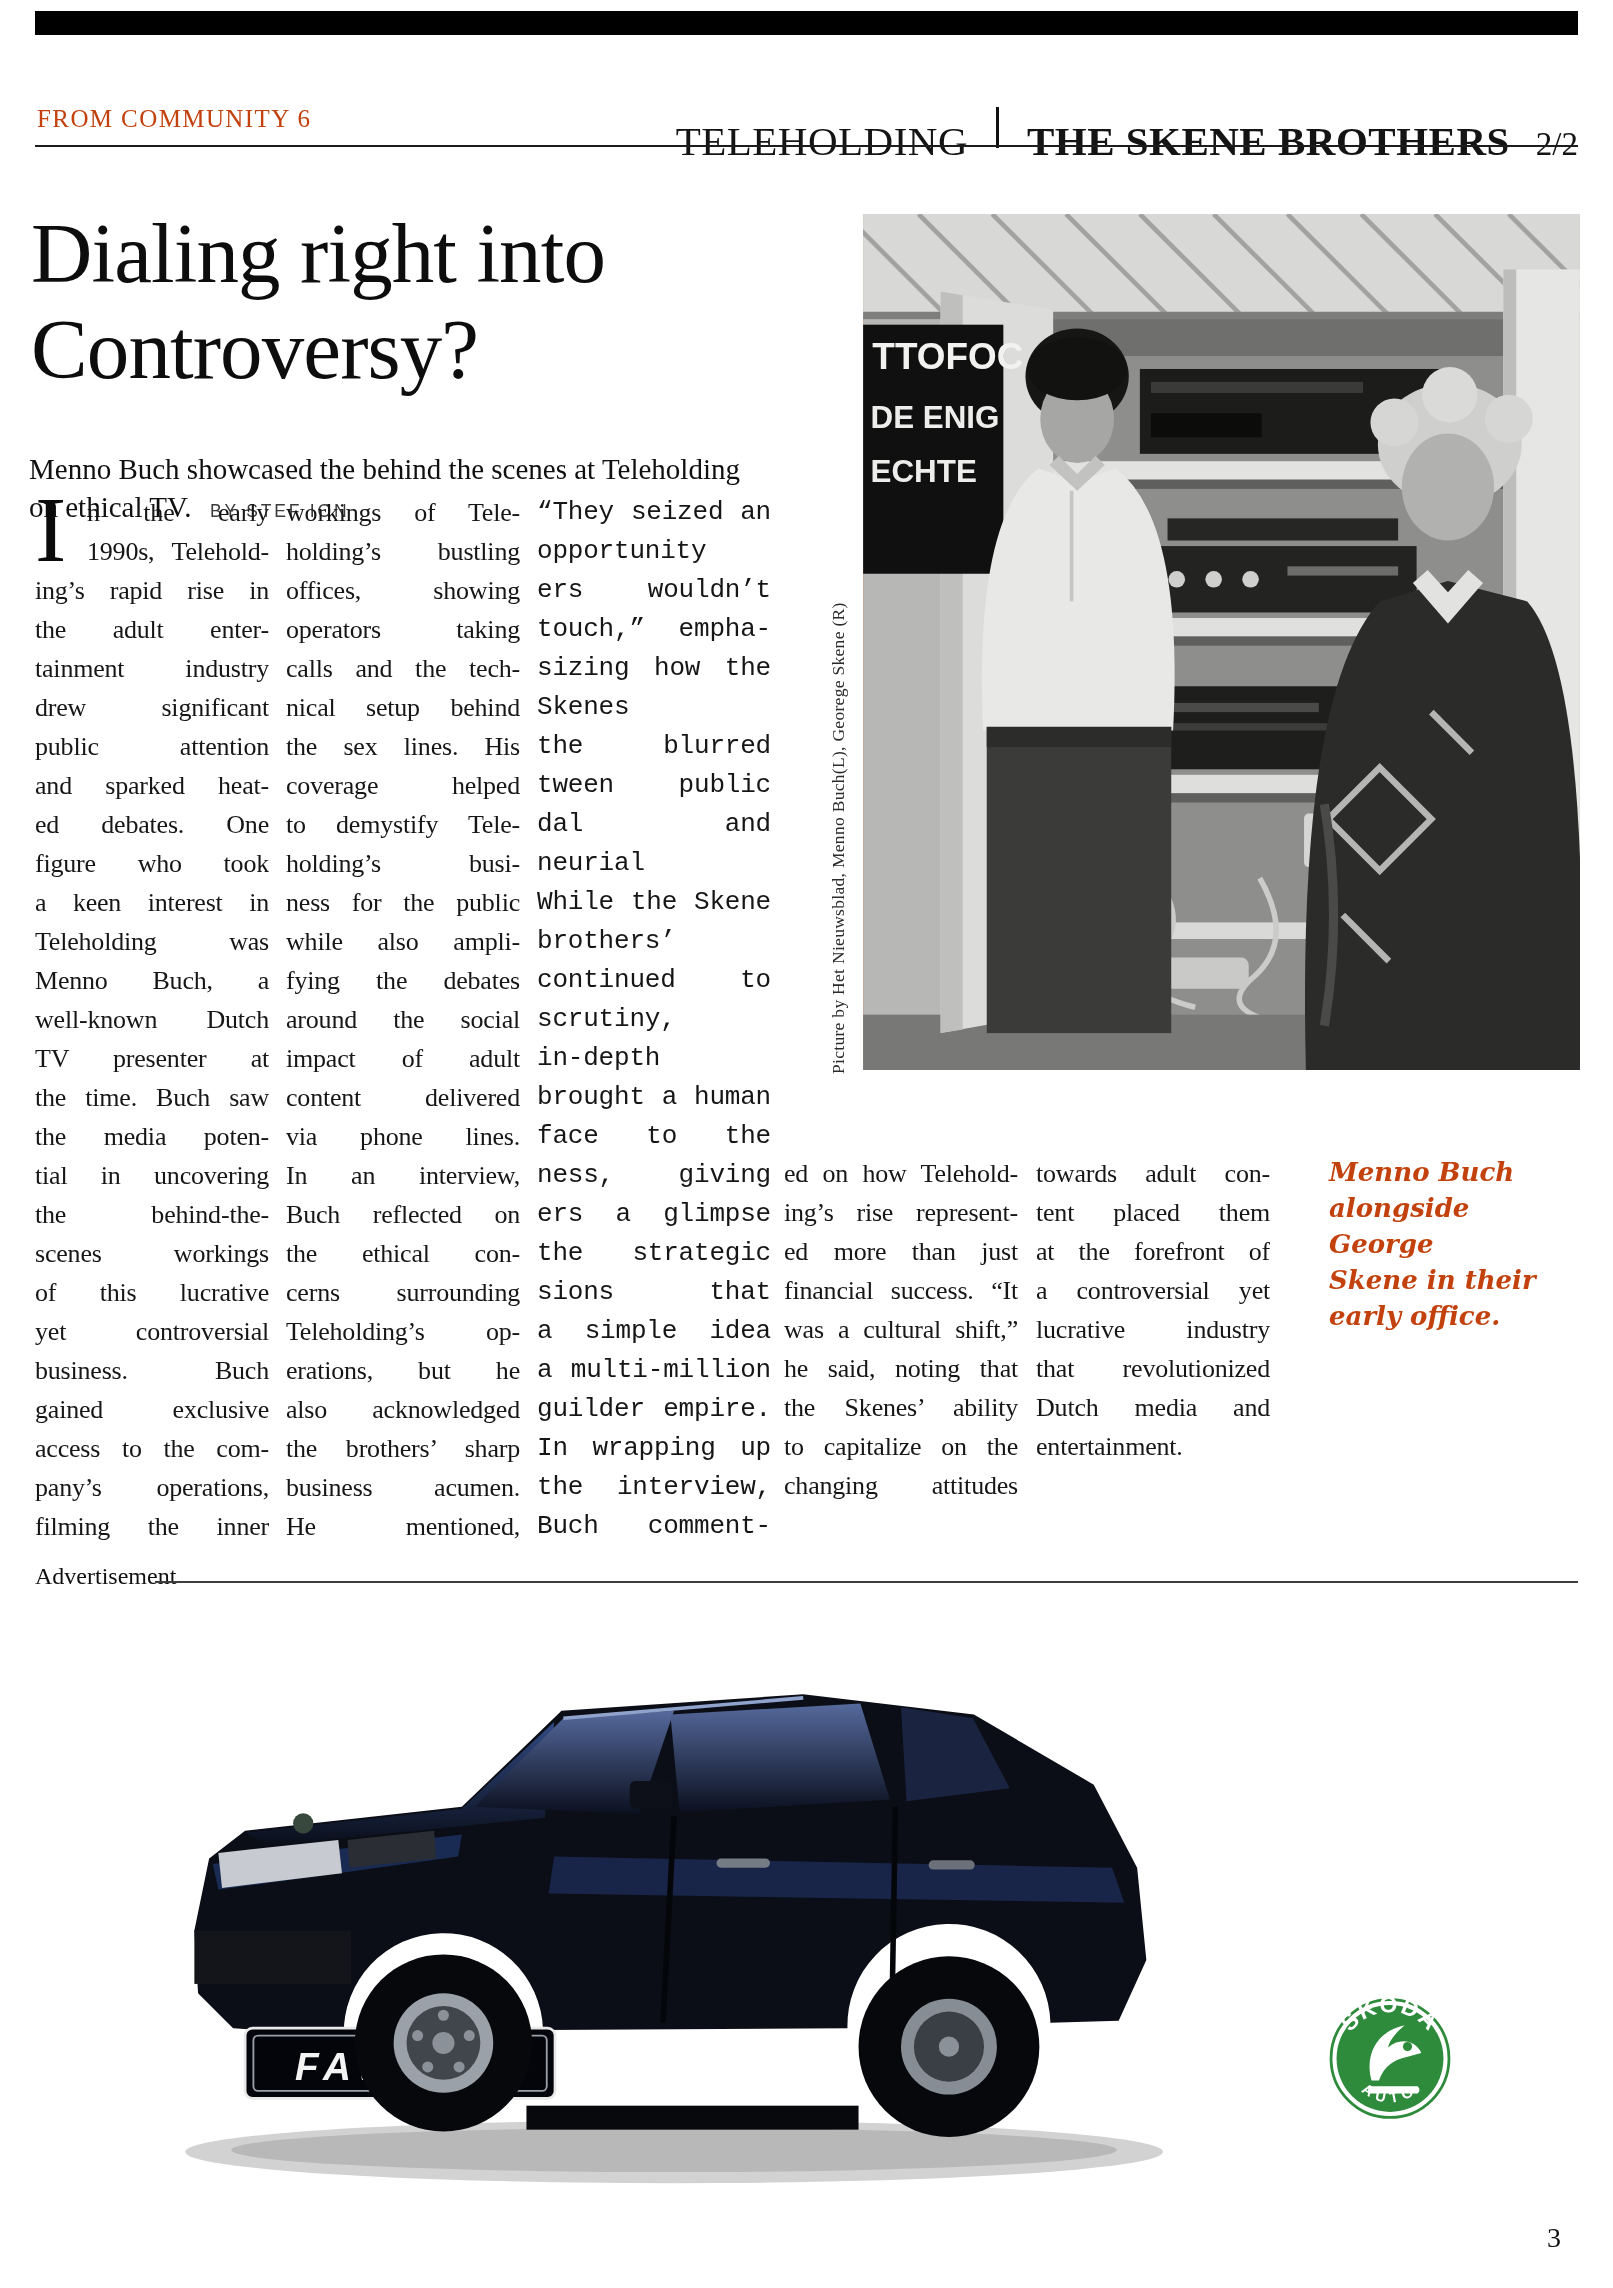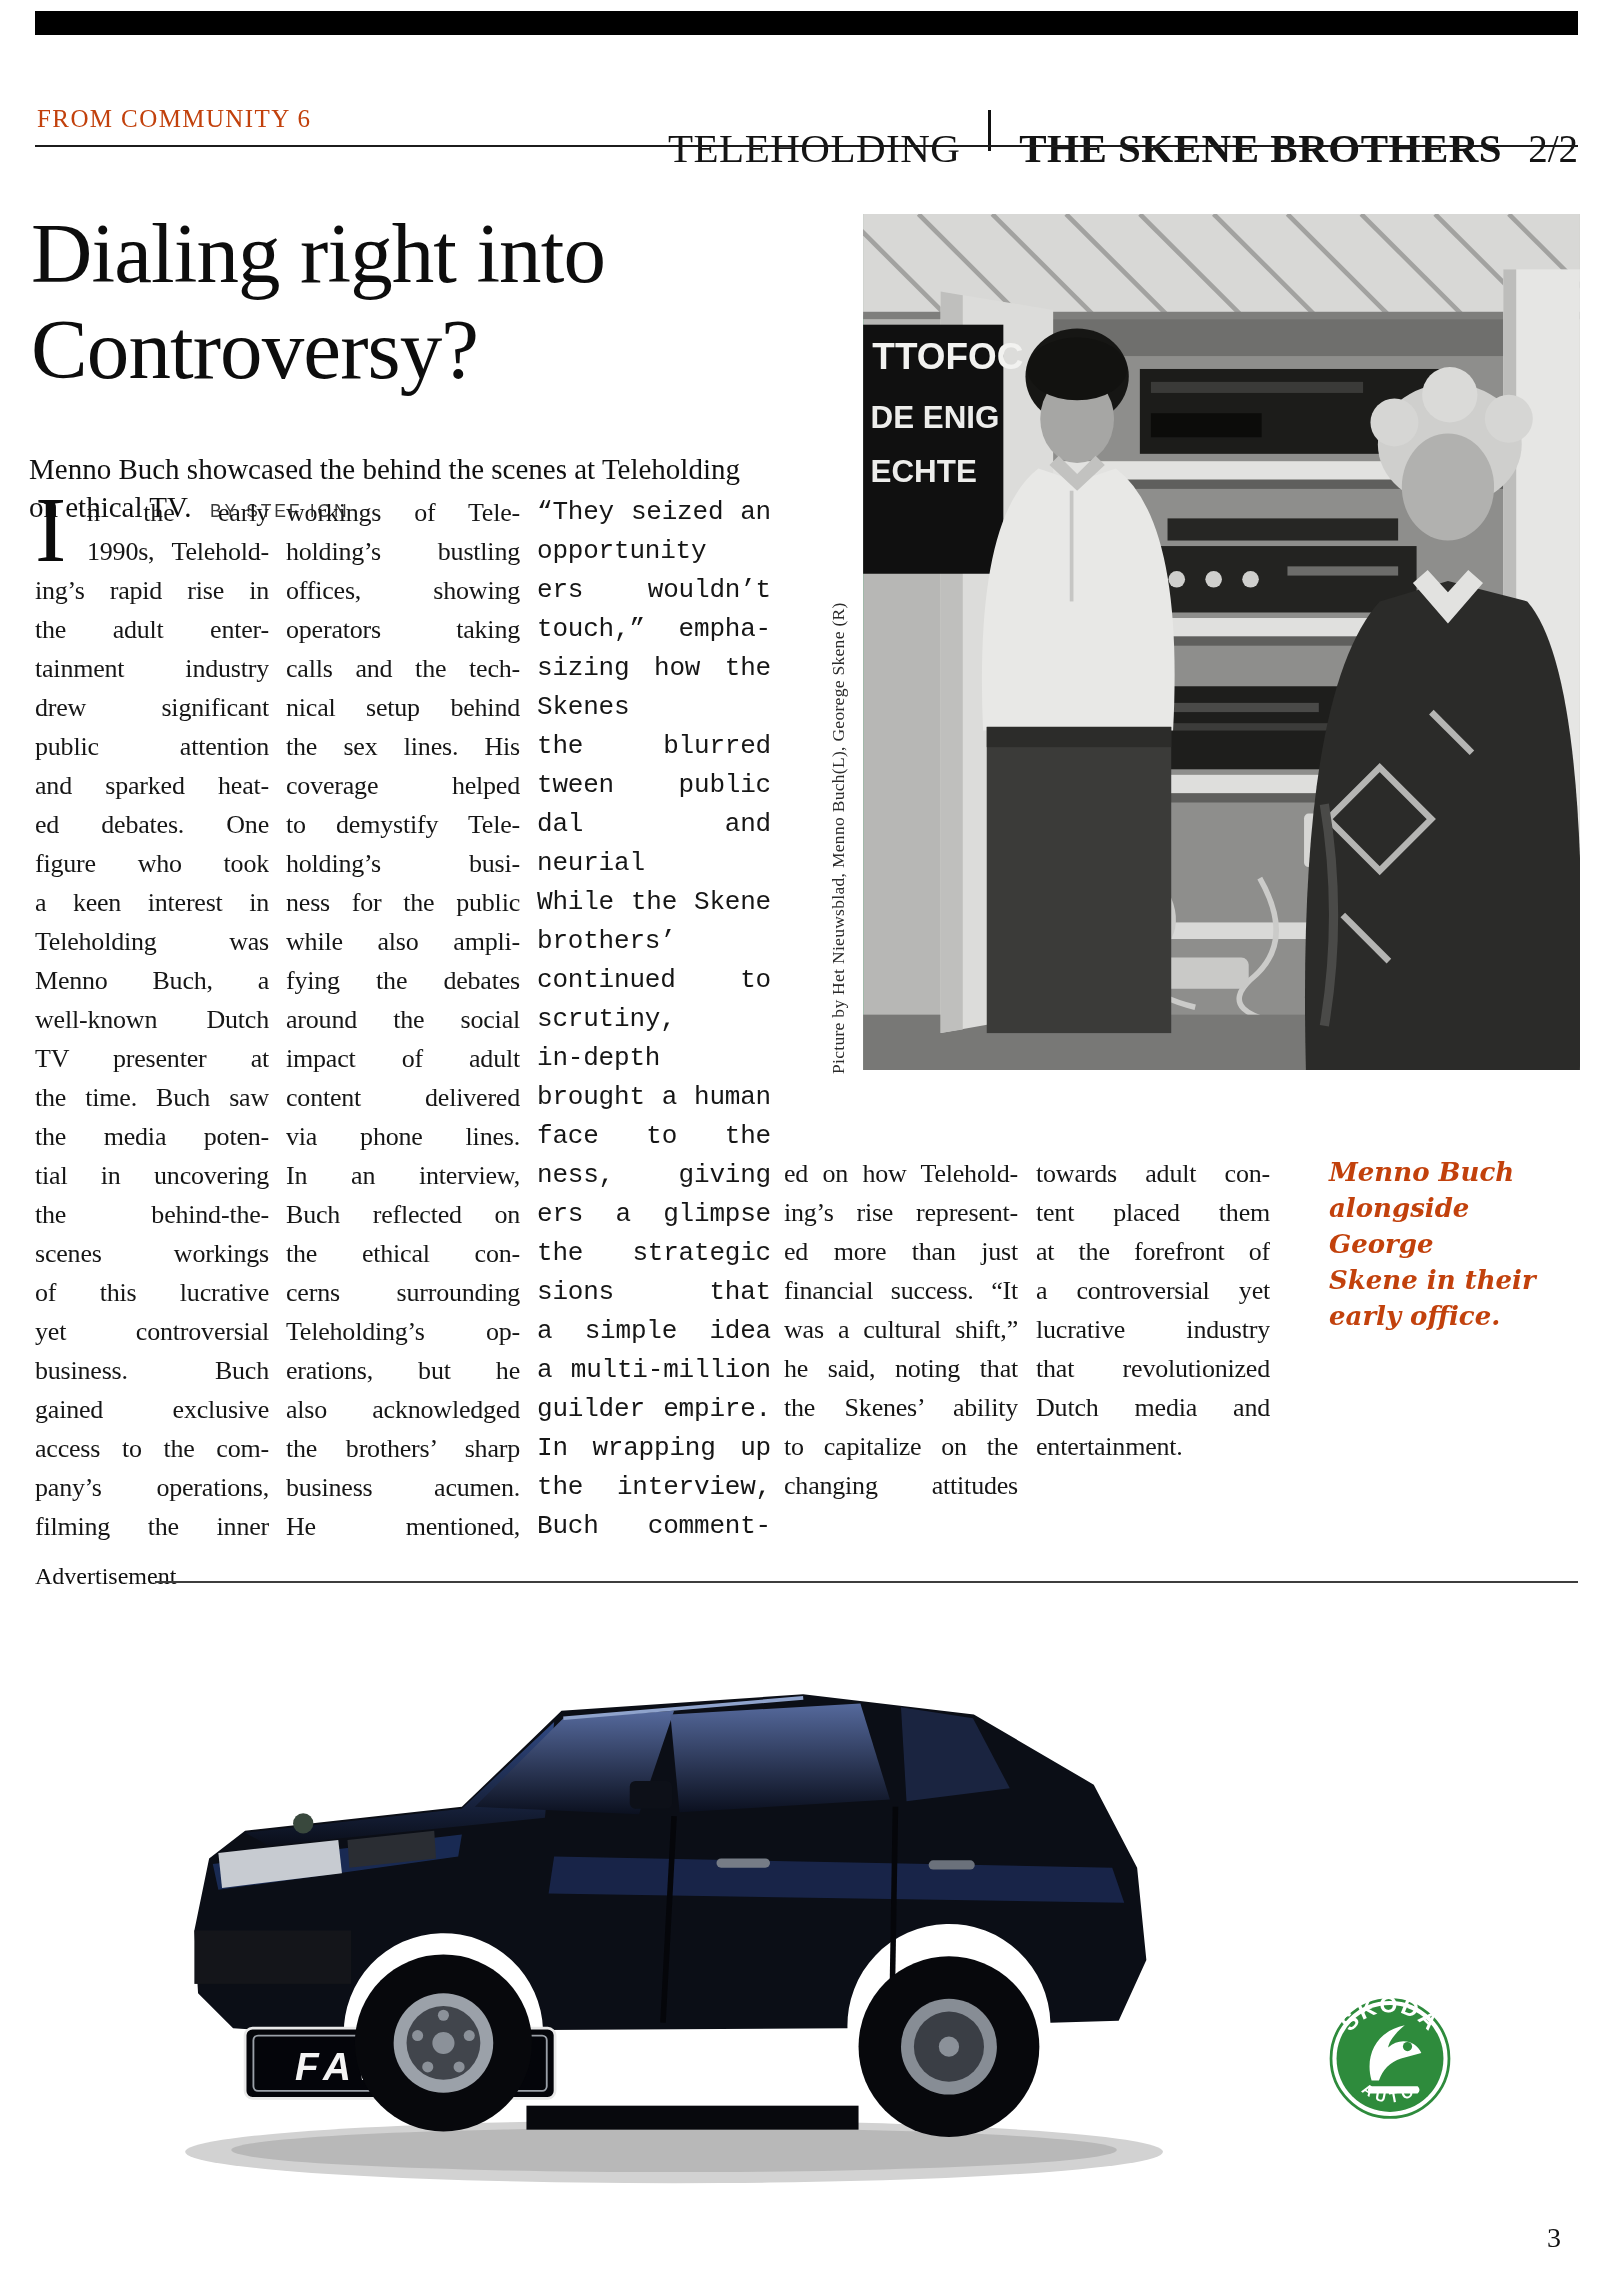--- a/index.html
+++ b/index.html
@@ -6,41 +6,41 @@
   .page{position:relative;width:1613px;height:2289px;background:#ffffff;overflow:hidden;
         font-family:"Liberation Serif",serif;color:#141414;}
 
   
   .topbar{position:absolute;left:35px;top:11px;width:1543px;height:24px;background:#000;}
   .hdr-left{position:absolute;left:37px;top:105px;font-size:25px;letter-spacing:1.4px;color:#c2410c;}
   .hdr-right{position:absolute;right:35px;top:89px;display:flex;align-items:baseline;gap:15px;}
   .hdr-pub{font-size:41px;font-weight:400;letter-spacing:0.5px;}
   .hdr-sep{width:2.8px;height:41px;background:#111;margin:0 13px;align-self:center;}
   .hdr-title{font-size:41px;font-weight:700;letter-spacing:0.5px;}
-  .hdr-part{font-size:39px;margin-left:11px;margin-top:37px;}
+  .hdr-part{font-size:33px;margin-left:11px;margin-top:37px;}
   .hdr-rule{position:absolute;left:35px;top:145px;width:1543px;height:1.8px;background:#1c1c1c;}
 
   
   .headline{position:absolute;left:31px;top:205px;font-size:85px;line-height:96px;
             letter-spacing:-0.9px;color:#0d0d0d;}
   .standfirst{position:absolute;left:29px;top:413px;font-size:29px;line-height:38px;color:#101010;margin-top:37px;}
   .byline{font-family:"Liberation Sans",sans-serif;font-size:17.5px;letter-spacing:2.8px;
           color:#3a3a3a;margin-left:18.5px;}
 
   
   .col{position:absolute;top:493px;width:234px;font-size:26px;color:#161616;}
   .col .line{height:39px;line-height:39px;text-align:justify;text-align-last:justify;
              overflow:hidden;letter-spacing:-0.2px;}
   .col1{left:35px;}  .col2{left:286px;} .col3{left:537px;font-family:Liberation Mono, monospace;}
   .col4{left:784px;top:1154px;} .col5{left:1036px;top:1154px;}
   .col5 .line:last-child{text-align-last:left;}
   .dropcap{float:left;font-size:94px;line-height:72px;height:78px;width:52px;color:#0b0b0b;}
 
   
-  .photo{position:absolute;left:863px;top:214px;width:584px;height:856px;background:#22c55e;}
+  .photo{position:absolute;left:863px;top:214px;width:584px;height:856px;background:#f97316;}
   .credit{position:absolute;left:828px;top:760px;height:314px;width:24px;
           writing-mode:vertical-rl;transform:rotate(180deg);
           font-size:17.5px;letter-spacing:0.3px;color:#2b2b2b;white-space:nowrap;}
   .caption{position:absolute;left:1329px;top:1154px;width:240px;
            font-family:"DejaVu Serif",serif;font-style:italic;font-weight:700;
            font-size:26px;line-height:36px;color:#c2410c;}
   .caption .cap-line{text-align:left;}
 
   
   .ad-label{position:absolute;left:35px;top:1563px;font-size:24px;color:#101010;}

